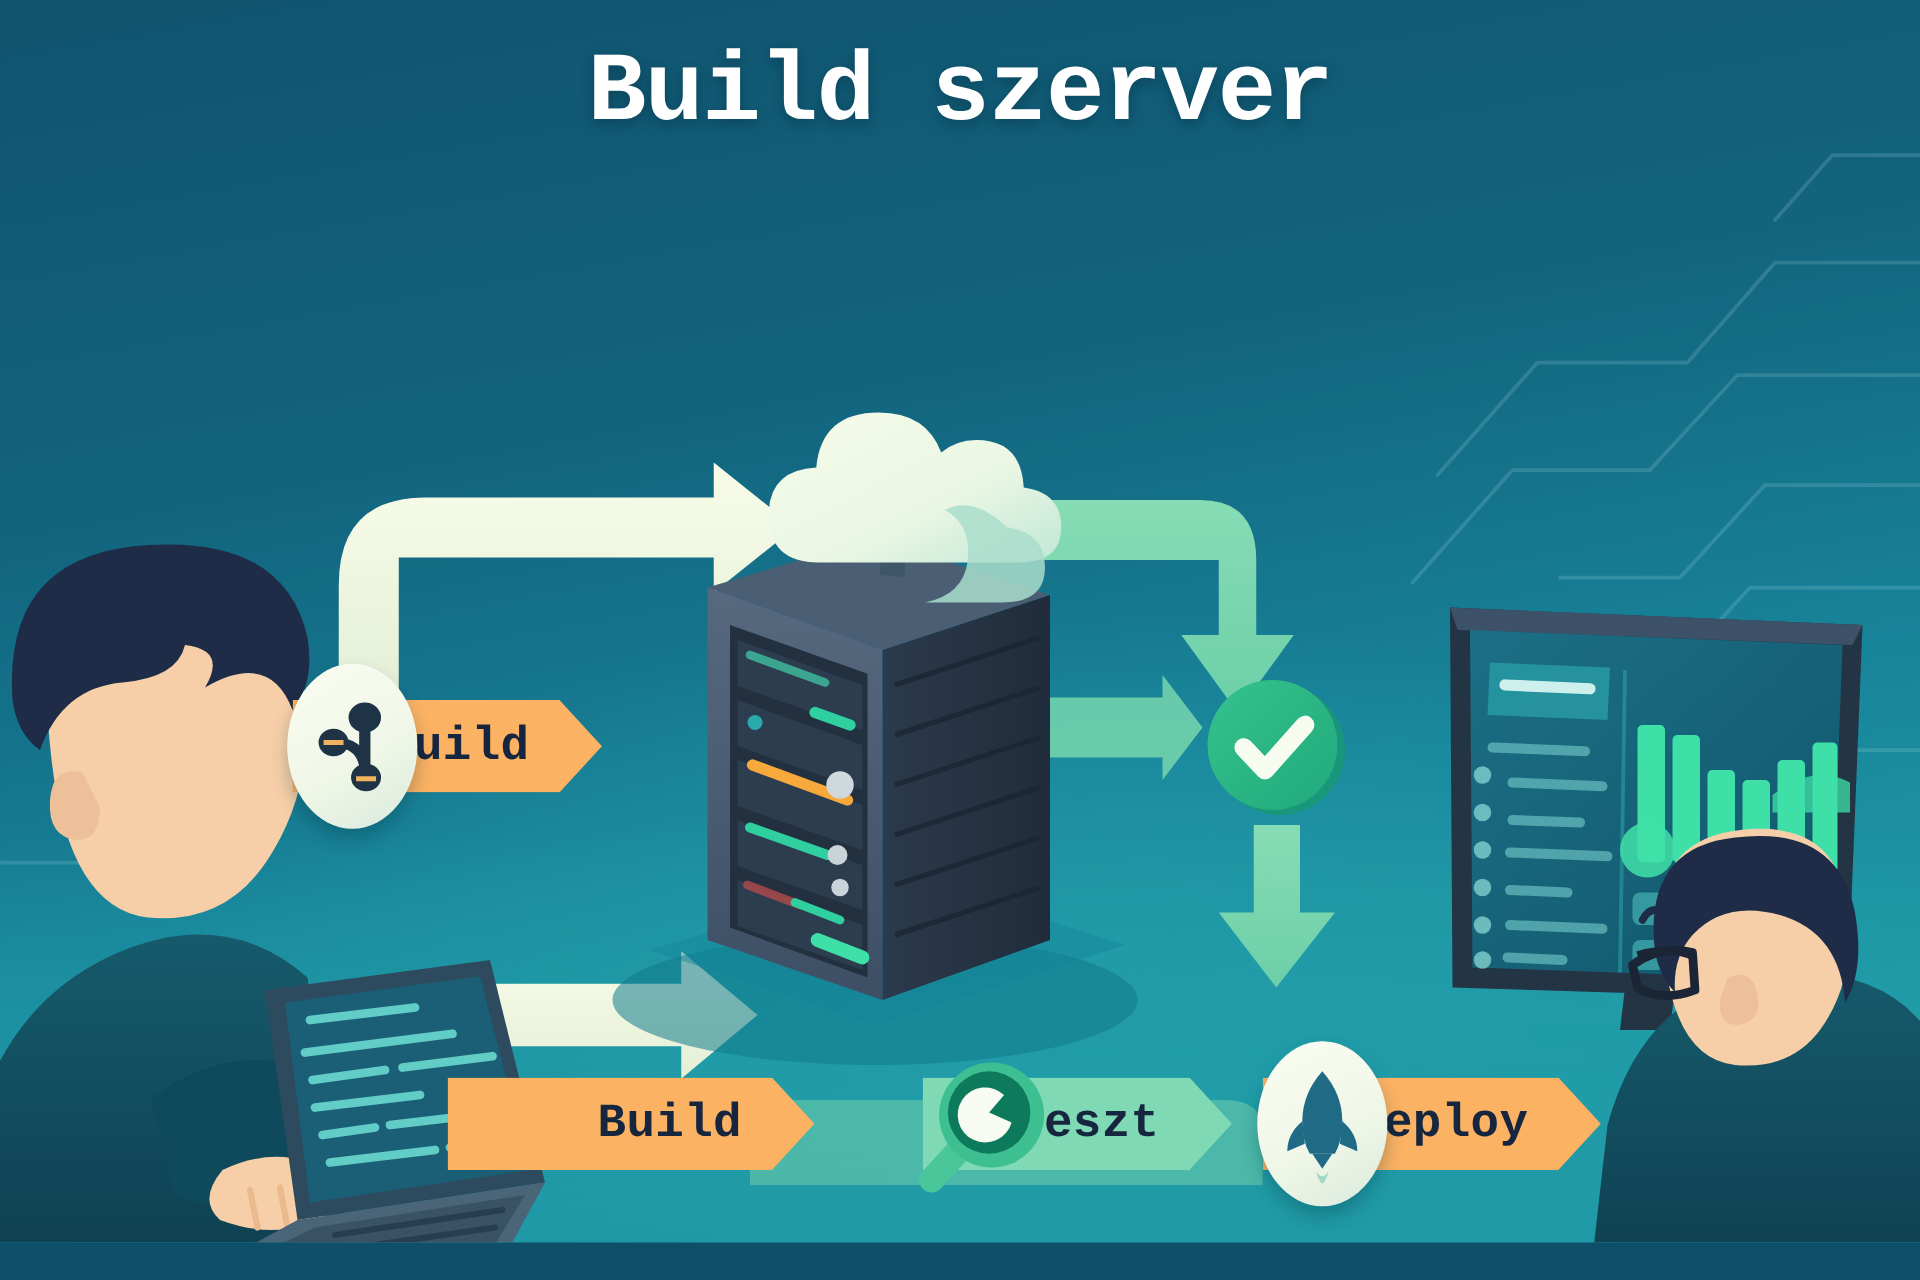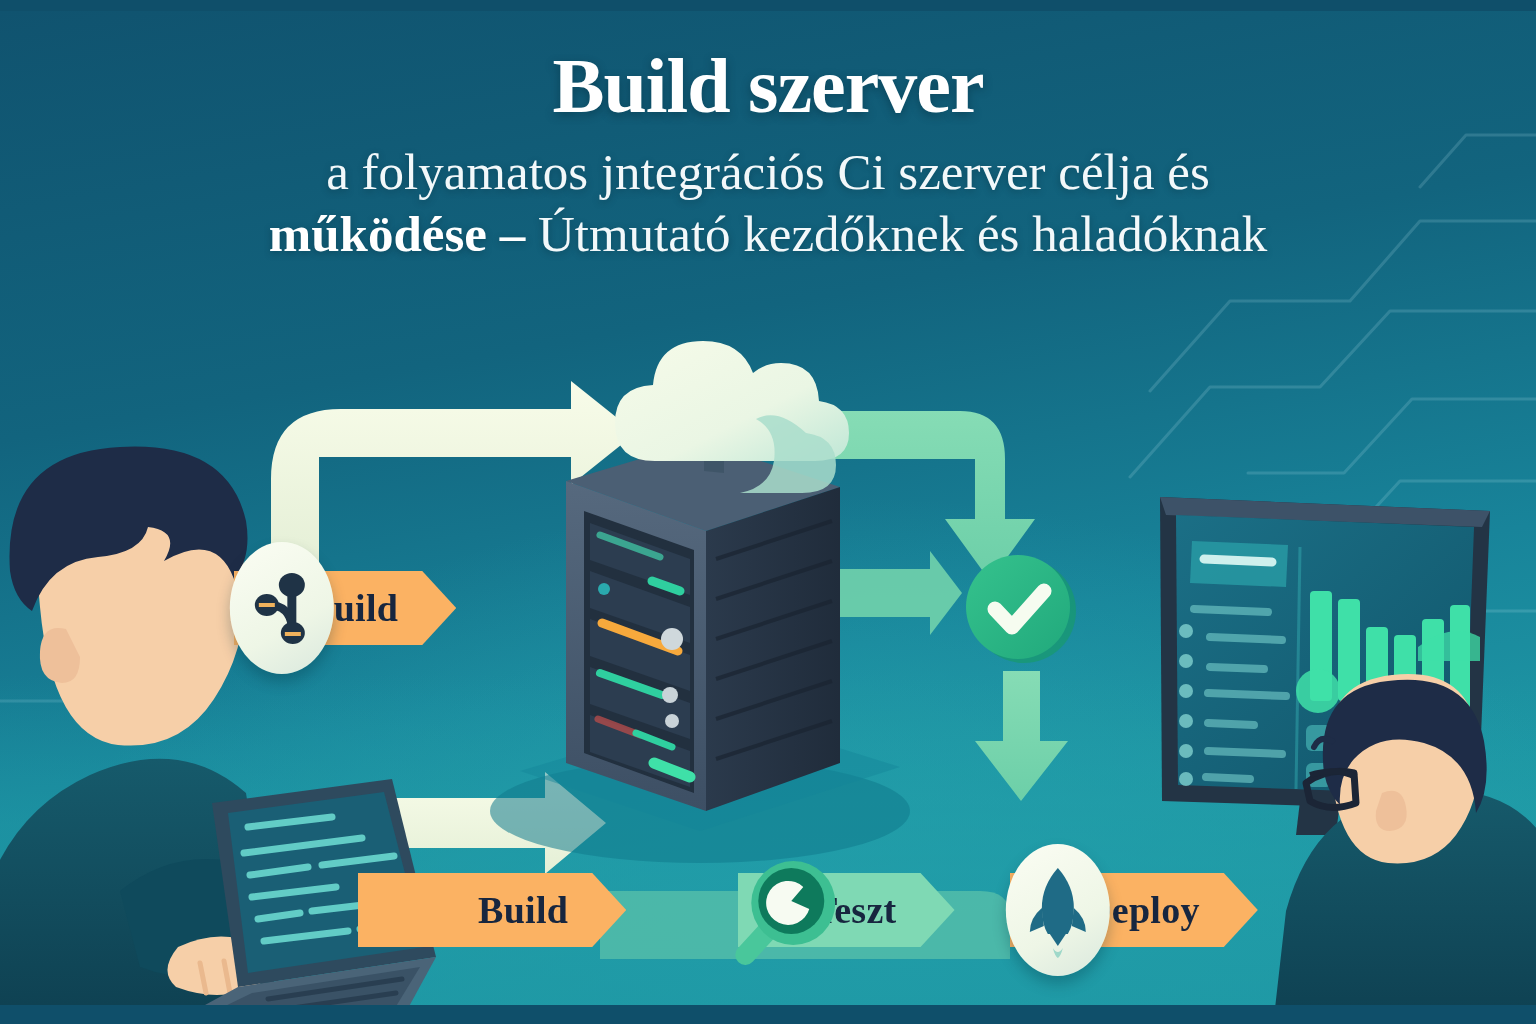--- a/index.html
+++ b/index.html
@@ -1,22 +1,21 @@
 <!DOCTYPE html>
 <html><head>
 <meta charset="utf-8">
 <style>
   html,body{margin:0;padding:0;background:#0f4f6a;}
   #stage{
     position:relative;width:1536px;height:994px;overflow:hidden;
-    font-family:Liberation Serif, serif;
+    font-family:Liberation Mono, monospace;
     background:
       radial-gradient(ellipse 1400px 900px at 55% 105%, #27a7b0 0%, rgba(39,167,176,0) 62%),
       linear-gradient(170deg,#10536f 0%, #12647e 34%, #18849a 62%, #1f9aa6 84%, #23a3ac 100%);
-    margin-top: 11px;
   }
 
   
   .circuit{position:absolute;inset:0;opacity:.17;}
   .ground{
     position:absolute;left:0;right:0;bottom:0;height:330px;
     background:linear-gradient(180deg,rgba(33,160,170,0) 0%,rgba(31,154,166,.55) 45%,rgba(29,150,163,.75) 100%);
   }
 
   
@@ -85,28 +84,20 @@
       <path d="M1536 470 H1400 L1330 546"></path>
       <path d="M1536 124 H1466 L1420 176"></path>
       <path d="M0 690 H70 L120 640"></path>
       <path d="M1480 600 H1536"></path>
     </g>
   </svg>
   <div class="ground"></div>
 
   <div class="title-wrap">
     <div class="h1">Build szerver</div>
-    <div class="h2">
-      <div>
-        <span>a folyamatos </span><span>jntegrációs Ci szerver célja és</span>
-      </div>
-      <div>
-        <span class="b">működése</span><span class="dash"> – </span><span>Útmutató kezdőknek és haladóknak</span>
-      </div>
-    </div>
   </div>
 
   <svg class="scene" viewBox="0 0 1536 1024">
     <defs>
       <linearGradient id="gCream" x1="0" y1="0" x2="0" y2="1">
         <stop offset="0" stop-color="#f8fce9"></stop>
           <stop offset="1" stop-color="#e4efd6"></stop>
       </linearGradient>
       <linearGradient id="gGreenArrow" x1="0" y1="0" x2="0" y2="1">
         <stop offset="0" stop-color="#86dcb5"></stop>

